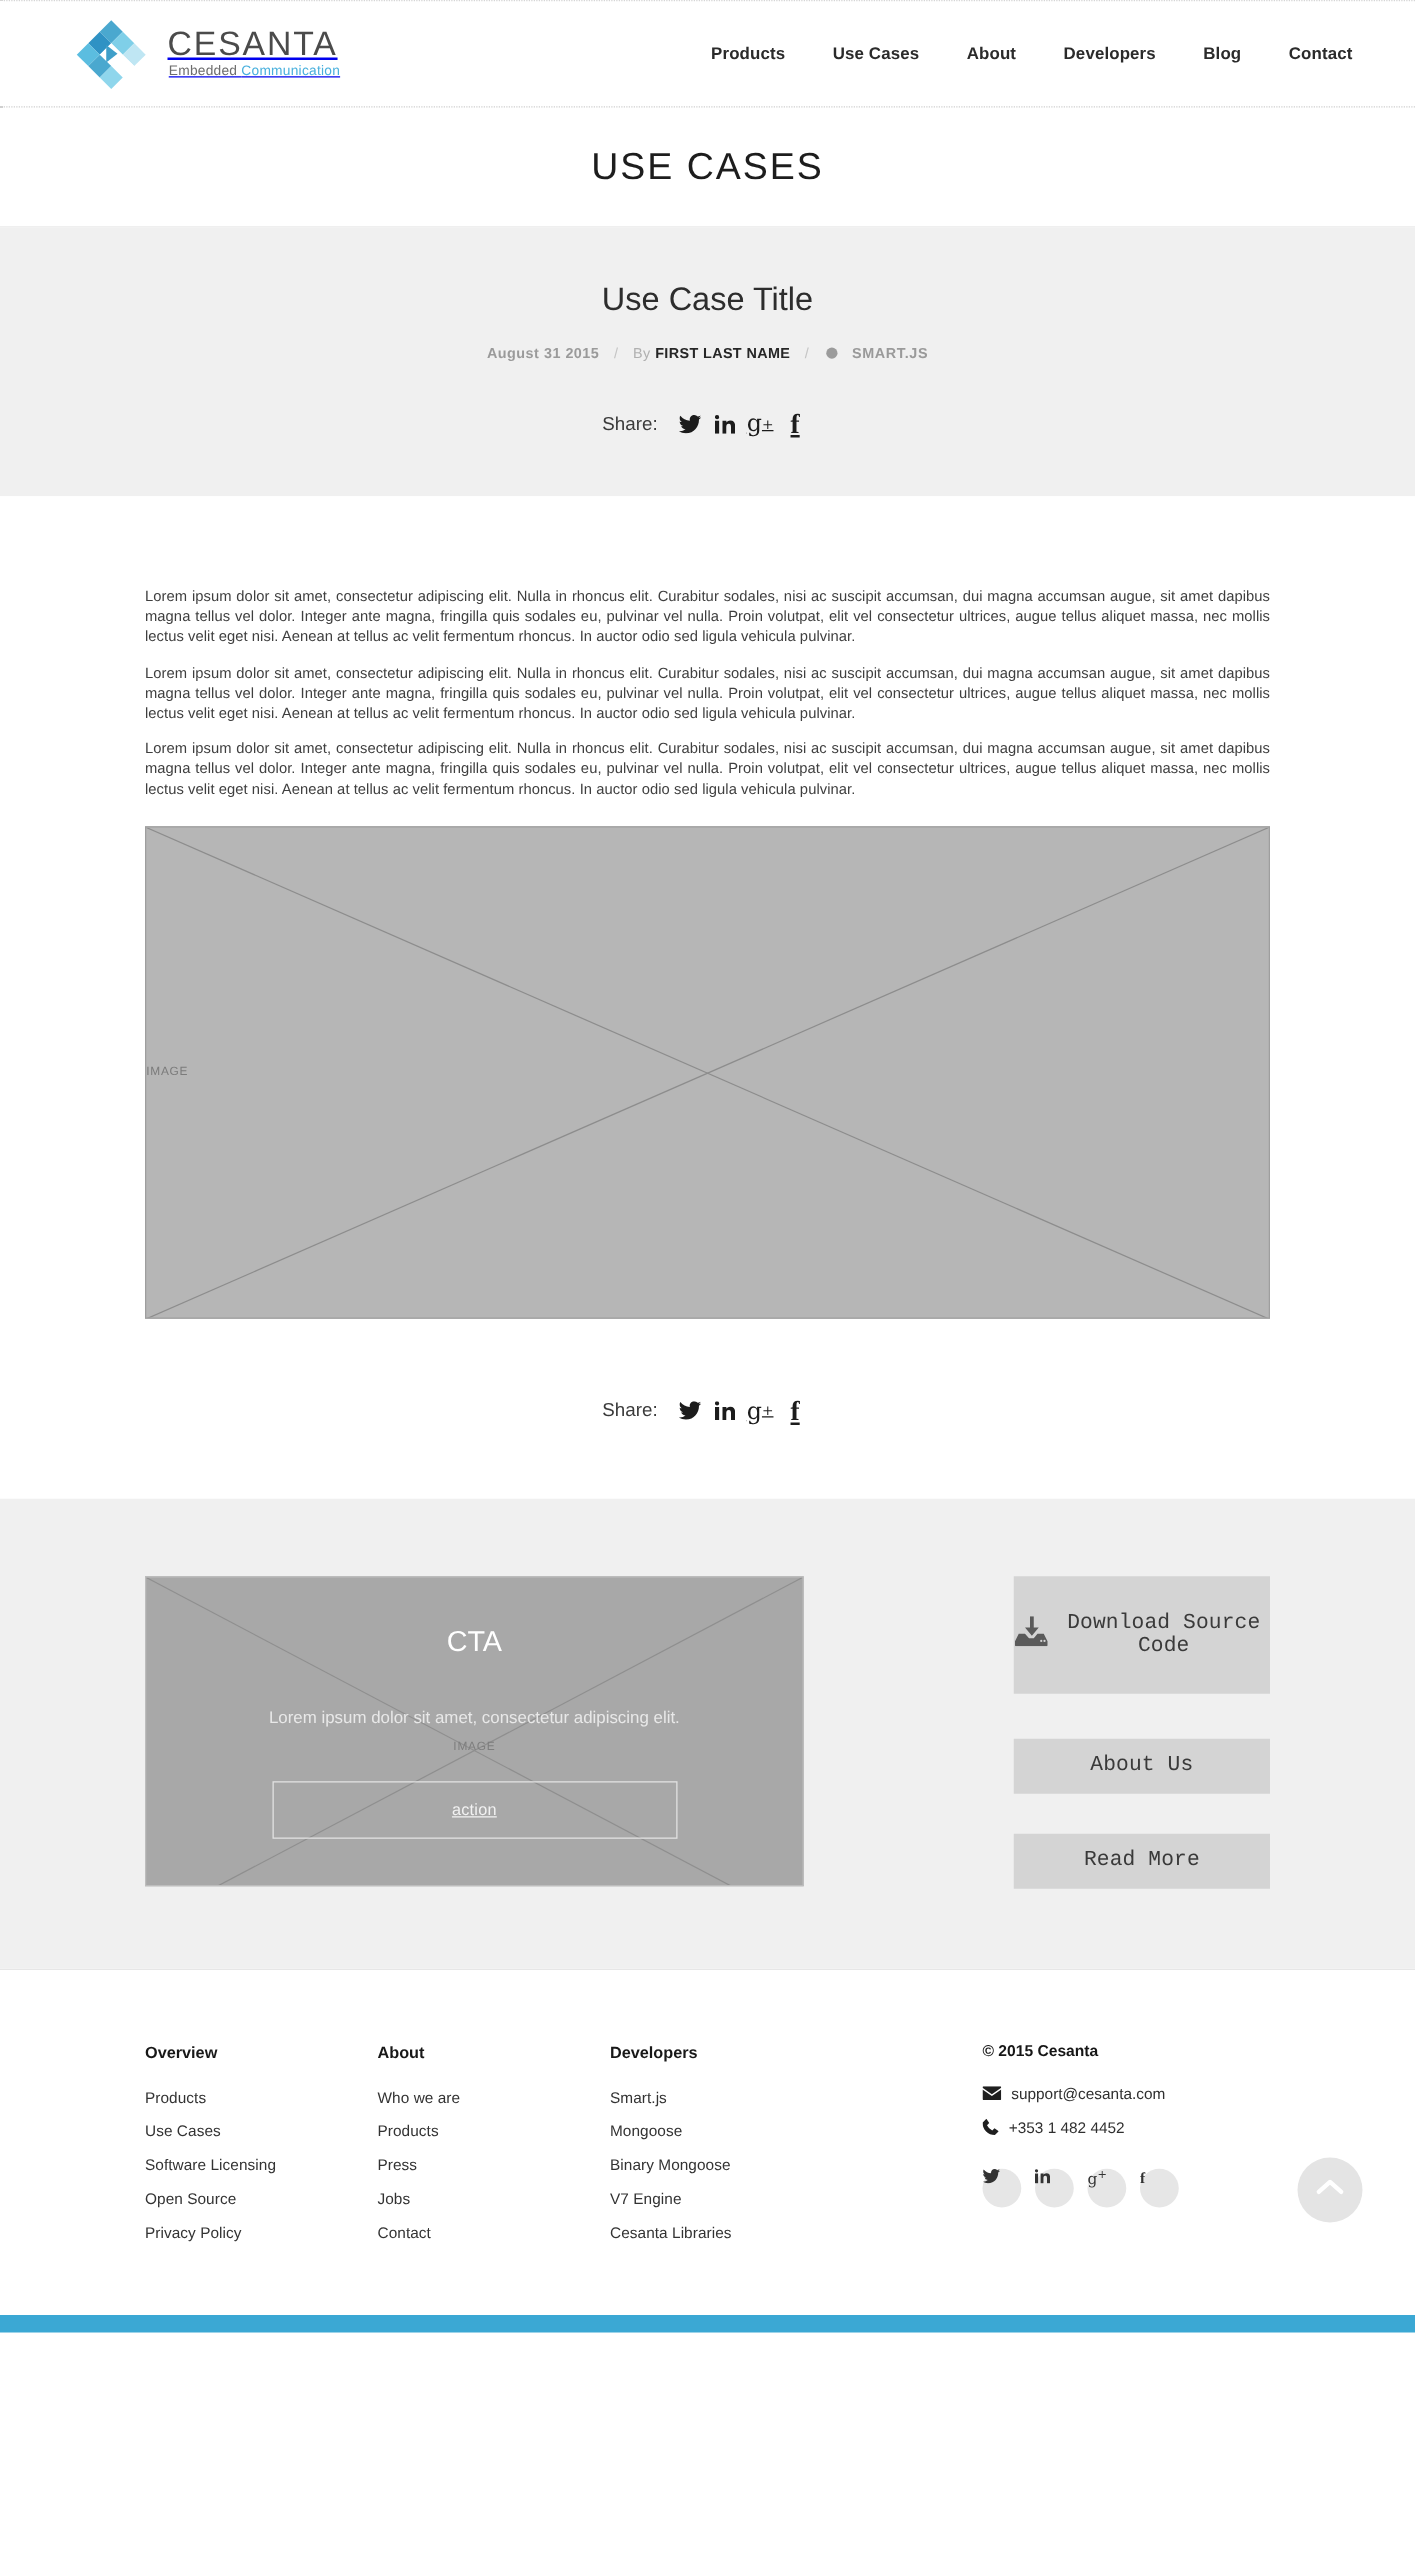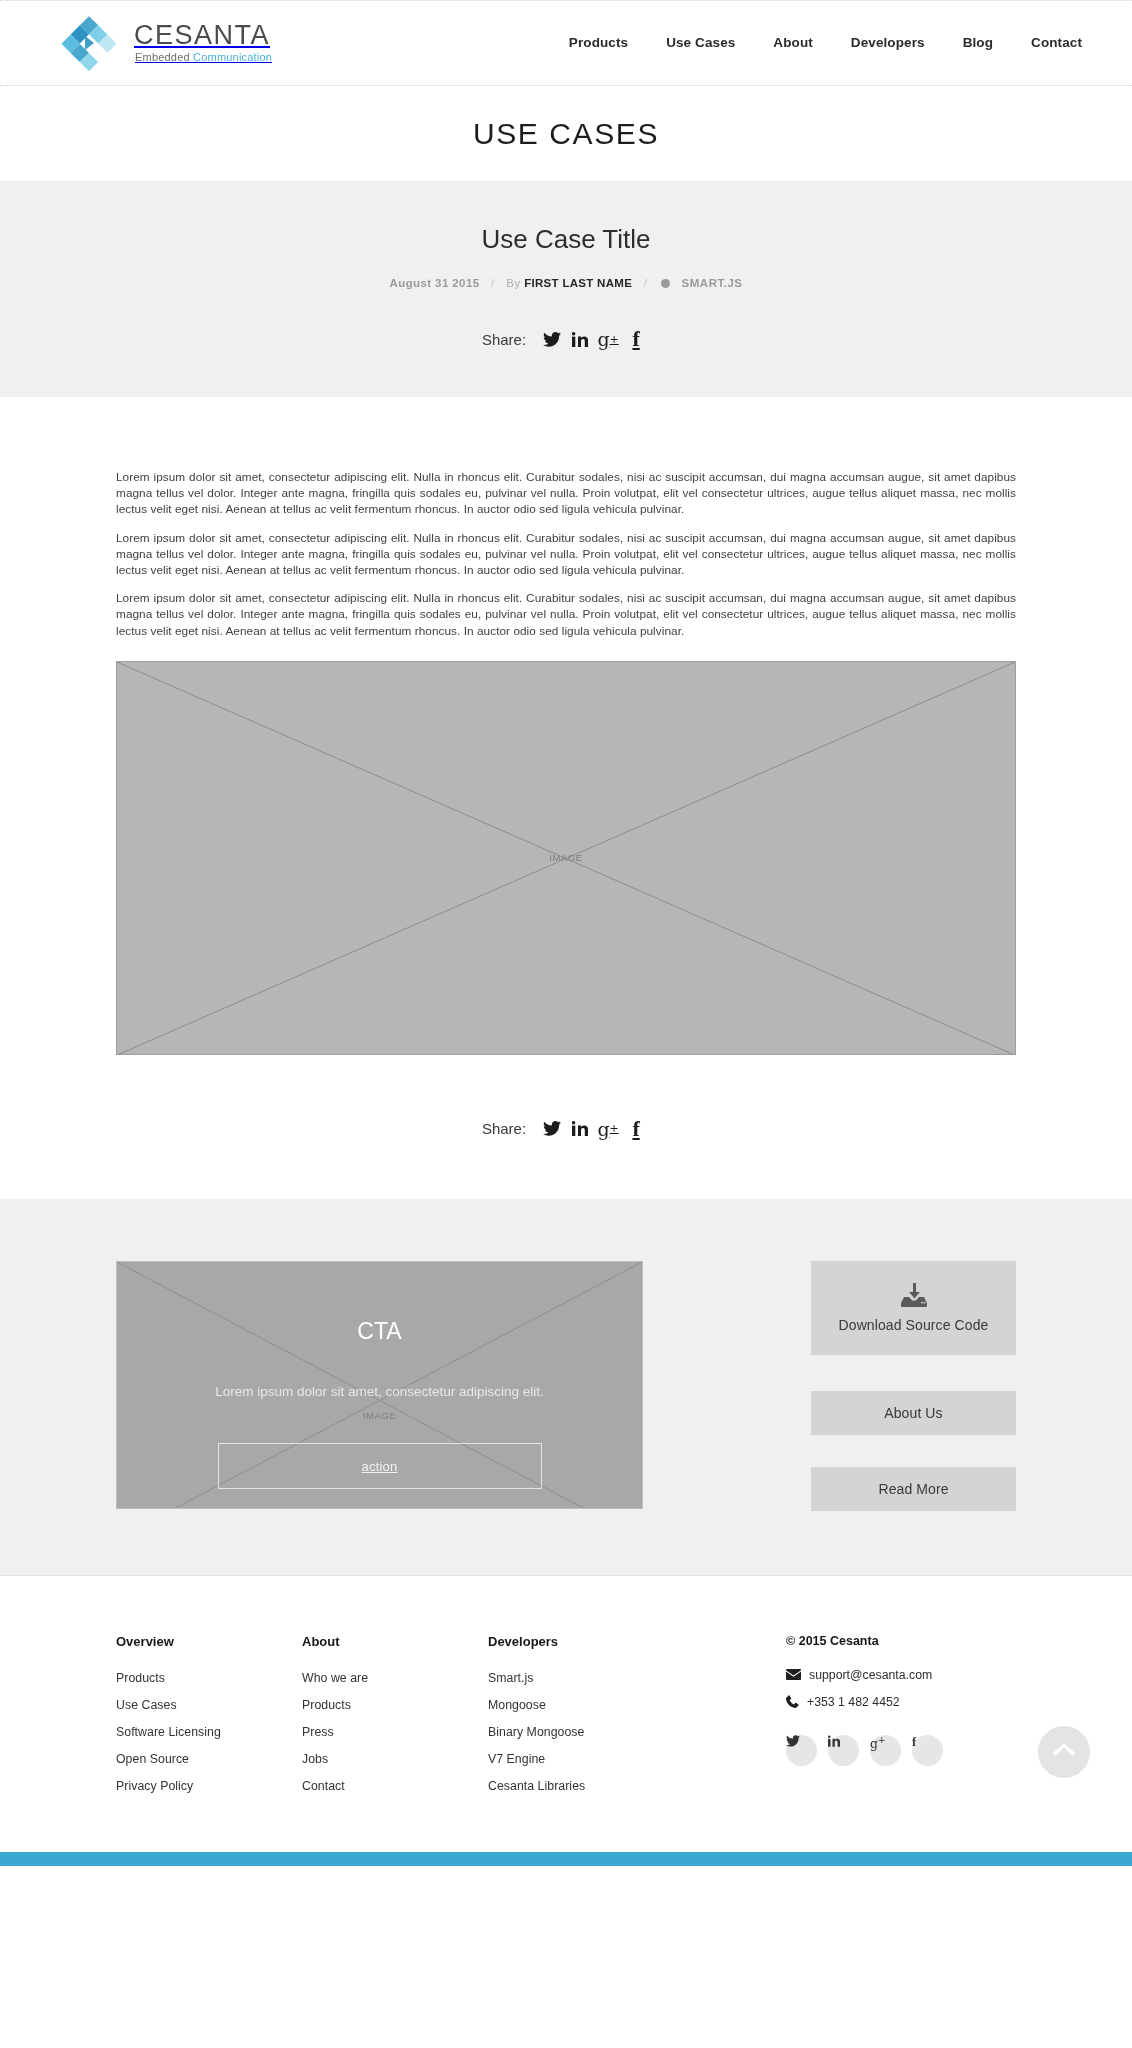--- a/index.html
+++ b/index.html
@@ -83,21 +83,21 @@
   .article { background: #fff; padding: 72px 0 0; }
   .wrap { width: 900px; margin: 0 auto; }
   .para {
     font-size: 11.8px; line-height: 16.2px; color: #3f3f3f;
     text-align: justify; margin-bottom: 12px; letter-spacing: .05px;
   }
 
   
   .ph {
     position: relative; background: #b6b6b6; border: 1px solid #9e9e9e;
-    display: flex; align-items: center; justify-content: center;
+    display: flex; align-items: center; justify-content: flex-start;
     overflow: hidden;
   }
   .ph .x { position: absolute; inset: 0; }
   .ph .x line { stroke: #8d8d8d; stroke-width: 1; }
   .ph-label {
     position: relative; font-size: 9.5px; color: #7b7b7b; letter-spacing: .6px;
   }
   .article-image { width: 900px; height: 394px; margin: 22px 0 0; }
 
   .share-bottom { padding: 62px 0 58px; display: flex; justify-content: center; }
@@ -116,23 +116,23 @@
   .cta-ph-label { position: relative; font-size: 9.5px; color: #7e7e7e; letter-spacing: .6px; margin-top: 11px; }
   .cta-btn {
     position: relative; margin-top: 22px; width: 324px; height: 46px;
     border: 1px solid #e3e3e3; color: #f2f2f2; font-size: 13px;
     display: flex; align-items: center; justify-content: center; background: transparent;
     letter-spacing: .2px;
   }
 
   .side { margin-left: auto; width: 205px; display: flex; flex-direction: column; }
   .side-btn {
-    background: #d4d4d4; color: #3a3a3a; font-size: 14px;
-    display: flex; flex-direction: column; align-items: center; justify-content: center;
-    letter-spacing: .1px; border: none; font-family: Liberation Sans, sans-serif;
+    background: #d4d4d4; color: #3a3a3a; font-size: 17px;
+    display: flex; flex-direction: row; align-items: center; justify-content: center;
+    letter-spacing: .1px; border: none; font-family: Liberation Mono, monospace;
   }
   .side-btn-download { height: 94px; gap: 7px; }
   .side-btn-plain { height: 44px; }
   .side-gap-lg { height: 36px; }
   .side-gap-sm { height: 32px; }
   .dl-icon { color: #5a5a5a; }
 
   
   .footer { background: #fff; padding: 58px 0 46px; border-top: 1px solid #e6e6e6; }
   .footer-grid { width: 900px; margin: 0 auto; display: flex; }

